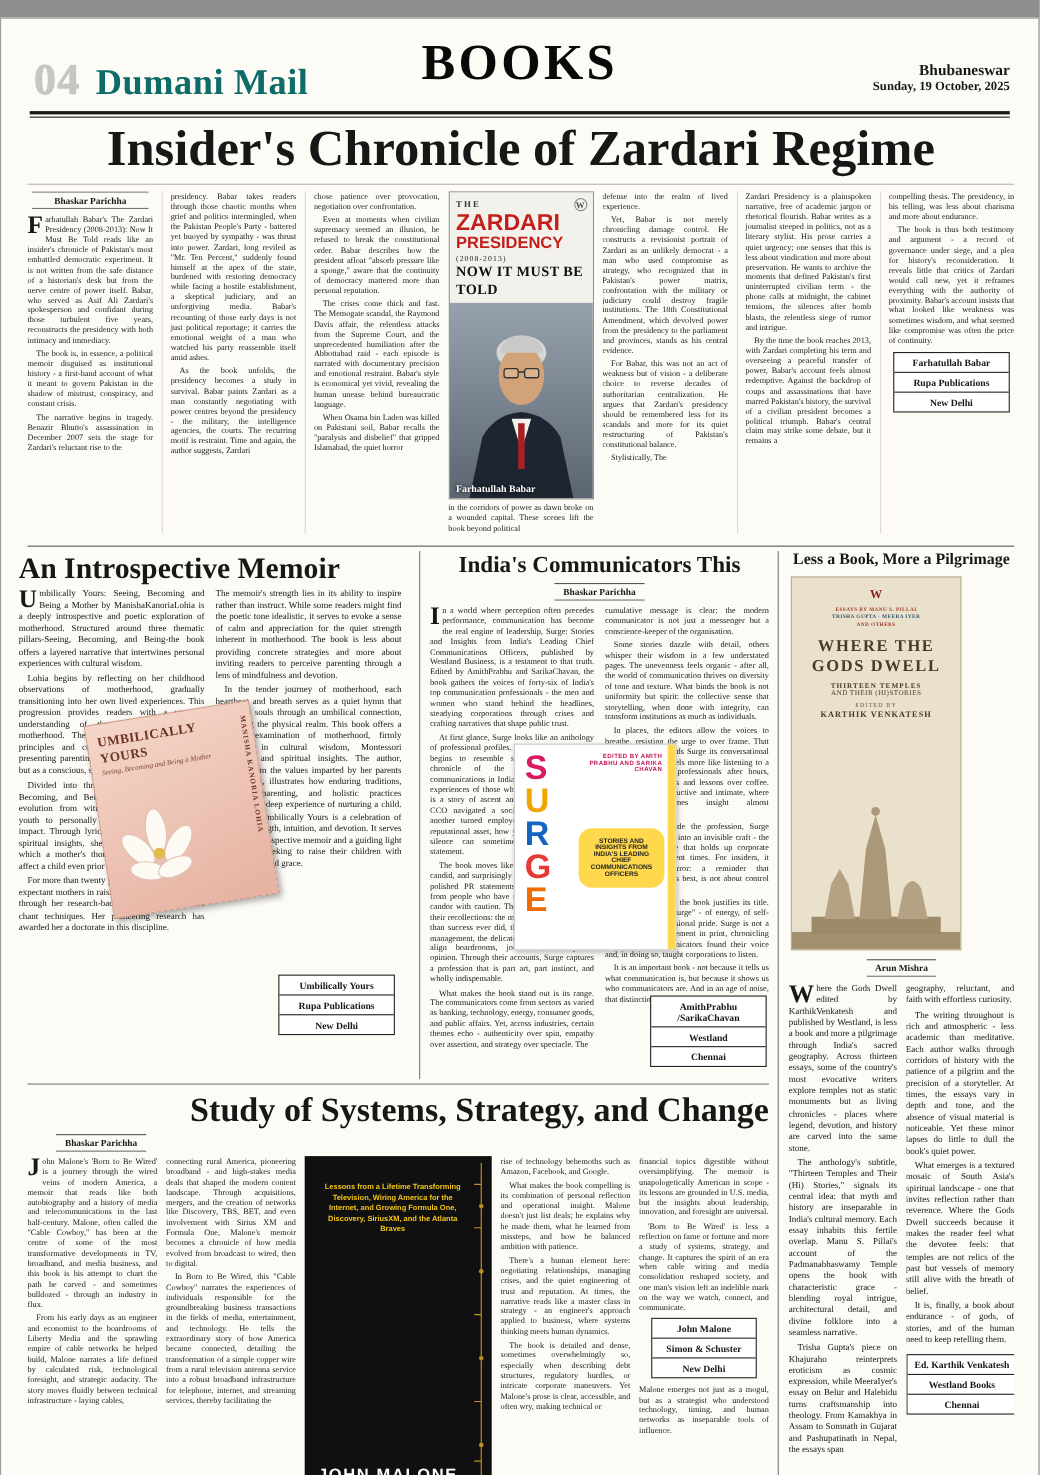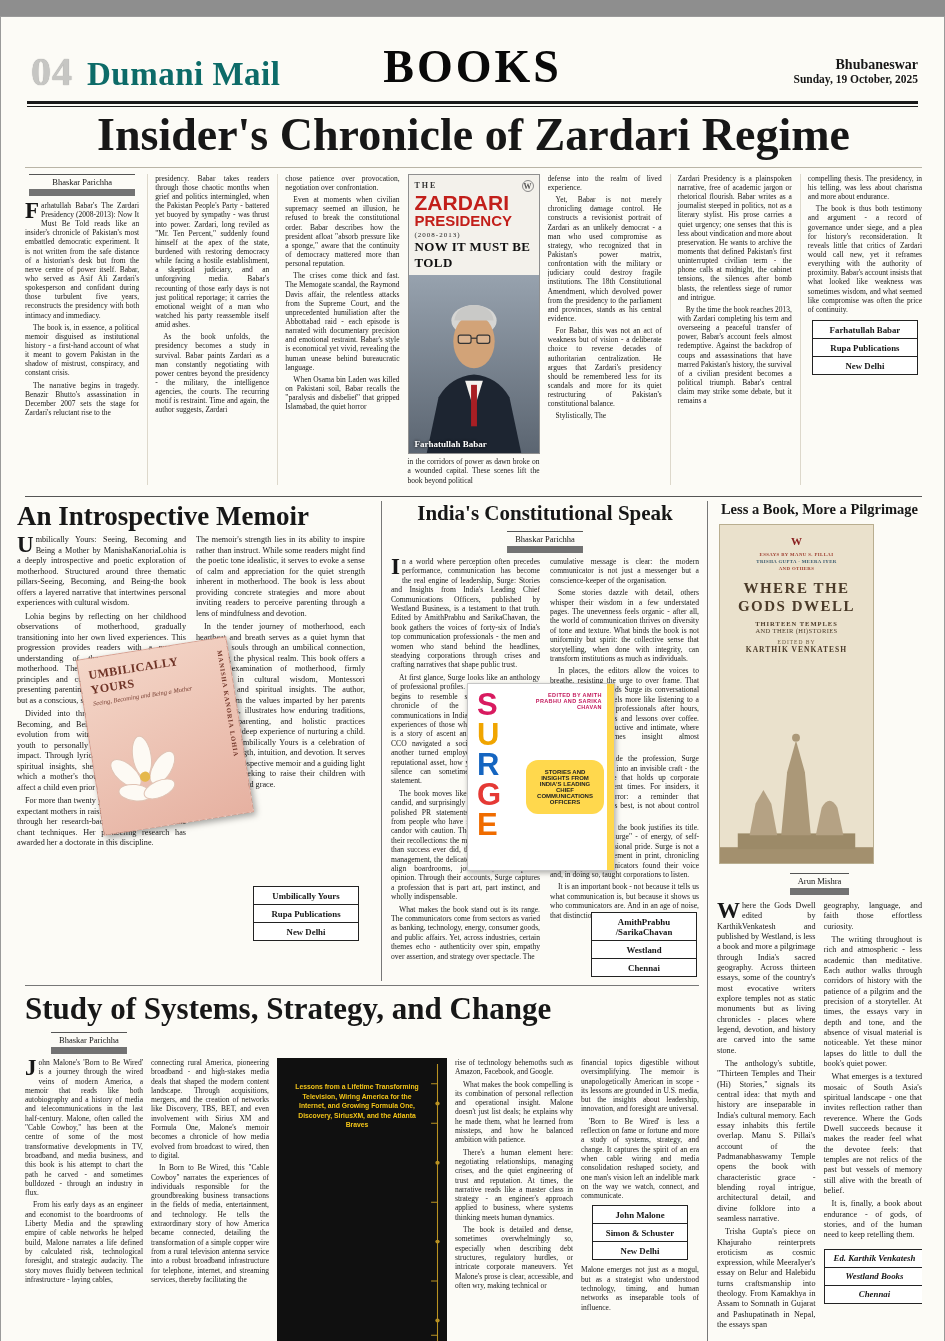--- a/index.html
+++ b/index.html
@@ -7,31 +7,31 @@
   .page {
     position:relative; width:945px; height:1341px; margin:16px auto;
     background:#fcfbf6; color:#171717; border:1px solid #9a9a9a; overflow:hidden;
     font-family:"Liberation Serif", serif;
   }
   
   .masthead { position:absolute; top:14px; left:26px; right:26px; height:66px; }
   .mh-left { position:absolute; left:4px; bottom:2px; display:flex; align-items:baseline; gap:14px; }
   .page-num { font-size:40px; font-weight:bold; color:#c6c6c3; text-shadow:0 0 1px #8f8f8f; letter-spacing:1px; }
   .paper-name { font-size:33px; font-weight:bold; color:#0d6b68; letter-spacing:.5px; }
-  .mh-center { position:absolute; left:50%; transform:translateX(-50%); bottom:4px;
+  .mh-center { position:absolute; left:50%; transform:translateX(-50%); bottom:14px;
     font-size:46px; font-weight:bold; letter-spacing:3px; color:#090909; }
   .mh-right { position:absolute; right:0; bottom:12px; text-align:right; }
   .mh-city { font-size:14px; font-weight:bold; }
   .mh-date { font-size:11.5px; font-weight:bold; }
   .header-rule { position:absolute; top:84px; left:26px; right:26px; height:6px;
     border-top:3px solid #1a1a1a; border-bottom:1px solid #1a1a1a; }
 
   
-  .byline { display:inline-block; text-align:center; font-size:8.5px; font-weight:normal;
-    border-top:1px solid #555; border-bottom:7px solid #737373; padding:2px 8px; }
+  .byline { display:inline-block; text-align:center; font-size:8.5px; font-weight:bold;
+    border-top:1px solid #555; border-bottom:1px solid #737373; padding:2px 8px; }
   .coltext p { font-size:7.5px; line-height:1.22; text-align:justify; margin-bottom:3px; }
   .coltext p + p { text-indent:8px; }
   .coltext p.dc::first-letter { float:left; font-size:23px; line-height:18px; font-weight:bold; padding:1px 2px 0 0; }
   .book-box { width:106px; margin:6px auto 0; border:1.5px solid #222; background:#fff; text-align:center; position:relative; z-index:4; }
   .bib-row { font-size:8.8px; font-weight:bold; padding:3.5px 2px; }
   .bib-row + .bib-row { border-top:1px solid #222; }
   .caption { font-size:7.5px; line-height:1.25; text-align:justify; margin-top:3px; }
 
   
   .lead { position:absolute; top:92px; left:24px; width:897px; }
@@ -111,25 +111,25 @@
   .gc-t { font-size:15px; font-weight:bold; color:#4a3a28; letter-spacing:1.5px; line-height:1.2; }
   .gc-sub1 { margin-top:5px; font-size:6.5px; letter-spacing:1px; color:#4a3a28; font-weight:bold; }
   .gc-sub2 { font-size:6.5px; letter-spacing:.4px; color:#4a3a28; }
   .gc-edlabel { margin-top:5px; font-size:5.5px; letter-spacing:1px; color:#6b5a40; }
   .gc-editor { font-size:7.5px; font-weight:bold; letter-spacing:1px; color:#4a3a28; }
   .gc-temple { position:absolute; left:0; right:0; bottom:0; height:150px; }
   .pilg .byline-wrap { text-align:center; margin:6px 0 6px; }
   .pilg-cols { position:relative; display:flex; gap:8px; height:452px; overflow:hidden; }
   .pilg-cols .col { flex:1 1 0; overflow:hidden; }
   .pilg .coltext p { font-size:8.2px; line-height:1.26; }
-  .pilg .book-box { width:102px; margin:8px 0 0 0;font-style:italic; }
+  .pilg .book-box { width:102px; margin:8px 0 0 0; }
 
   
   .study { position:absolute; top:968px; left:24px; width:674px; height:367px; border-top:1px solid #777; padding-top:5px; }
-  .study h2 { text-align:left; font-size:31px; font-weight:bold; margin-bottom:2px; }
+  .study h2 { text-align:right; font-size:31px; font-weight:bold; margin-bottom:2px; }
   .study .byline { margin:0 0 4px 26px; }
   .study-cols { display:flex; gap:8px; height:308px; overflow:hidden; }
   .study-cols .col { flex:1 1 0; overflow:hidden; }
   .study .coltext p { font-size:7.5px; line-height:1.24; }
   .study .book-box { width:96px; margin:5px auto; }
   .bcover { flex:0 0 170px; position:relative; background:#101010; color:#fff; padding:12px 20px 10px 12px; overflow:hidden; }
   .bc-title {}
   .bc-line { font-family:"Liberation Sans",sans-serif; font-size:37px; font-weight:800; line-height:.96; letter-spacing:1px; color:#fff; }
   .bc-sub { margin-top:12px; font-family:"Liberation Sans",sans-serif; font-size:6.8px; font-weight:bold;
     line-height:1.4; color:#f2c419; text-align:center; padding-right:2px; }
@@ -279,21 +279,21 @@
       </div>
       <div class="book-box">
           <div class="bib-row">Umbilically Yours</div>
           <div class="bib-row">Rupa Publications</div>
           <div class="bib-row">New Delhi</div>
         </div>
     </div>
   </section>
 
   <section class="comms">
-    <h2>India's Constitutional Speak</h2>
+    <h2>India's Communicators This</h2>
     <div class="byline-wrap"><span class="byline">Bhaskar Parichha</span></div>
     <div class="comms-cols">
       <div class="col">
         <div class="coltext">
             <p class="para dc">In a world where perception often precedes performance, communication has become the real engine of leadership, Surge: Stories and Insights from India's Leading Chief Communications Officers, published by Westland Business, is a testament to that truth. Edited by AmithPrabhu and SarikaChavan, the book gathers the voices of forty-six of India's top communication professionals - the men and women who stand behind the headlines, steadying corporations through crises and crafting narratives that shape public trust.</p>
             <p class="para">At first glance, Surge looks like an anthology of professional profiles. But as one reads on, it begins to resemble something larger - a chronicle of the rise of corporate communications in India, told through the lived experiences of those who built it. Each chapter is a story of ascent and adaptation: how one CCO navigated a social media storm, how another turned employee engagement into a reputational asset, how yet another learned that silence can sometimes be the strongest statement.</p>
             <p class="para">The book moves like a conversation - fluid, candid, and surprisingly personal. These are not polished PR statements; they are reflections from people who have spent careers balancing candor with caution. There's a quiet honesty in their recollections: the missteps that taught more than success ever did, the long nights of crisis management, the delicate diplomacy required to align boardrooms, journalists, and public opinion. Through their accounts, Surge captures a profession that is part art, part instinct, and wholly indispensable.</p>
             <p class="para">What makes the book stand out is its range. The communicators come from sectors as varied as banking, technology, energy, consumer goods, and public affairs. Yet, across industries, certain themes echo - authenticity over spin, empathy over assertion, and strategy over spectacle. The</p>
           </div>
       </div>
@@ -359,21 +359,21 @@
     <div class="pilg-cols">
       <div class="col">
         <div class="coltext">
             <p class="para dc">Where the Gods Dwell edited by KarthikVenkatesh and published by Westland, is less a book and more a pilgrimage through India's sacred geography. Across thirteen essays, some of the country's most evocative writers explore temples not as static monuments but as living chronicles - places where legend, devotion, and history are carved into the same stone.</p>
             <p class="para">The anthology's subtitle, "Thirteen Temples and Their (Hi) Stories," signals its central idea: that myth and history are inseparable in India's cultural memory. Each essay inhabits this fertile overlap. Manu S. Pillai's account of the Padmanabhaswamy Temple opens the book with characteristic grace - blending royal intrigue, architectural detail, and divine folklore into a seamless narrative.</p>
             <p class="para">Trisha Gupta's piece on Khajuraho reinterprets eroticism as cosmic expression, while MeeraIyer's essay on Belur and Halebidu turns craftsmanship into theology. From Kamakhya in Assam to Somnath in Gujarat and Pashupatinath in Nepal, the essays span</p>
           </div>
       </div>
       <div class="col">
         <div class="coltext">
-            <p class="para">geography, language, and faith those effortless curiosity.</p>
+            <p class="para">geography, reluctant, and faith with effortless curiosity.</p>
             <p class="para">The writing throughout is rich and atmospheric - less academic than meditative. Each author walks through corridors of history with the patience of a pilgrim and the precision of a storyteller. At times, the essays vary in depth and tone, and the absence of visual material is noticeable. Yet these minor lapses do little to dull the book's quiet power.</p>
             <p class="para">What emerges is a textured mosaic of South Asia's spiritual landscape - one that invites reflection rather than reverence. Where the Gods Dwell succeeds because it makes the reader feel what the devotee feels: that temples are not relics of the past but vessels of memory still alive with the breath of belief.</p>
             <p class="para">It is, finally, a book about endurance - of gods, of stories, and of the human need to keep retelling them.</p>
           </div>
         <div class="book-box">
             <div class="bib-row">Ed. Karthik Venkatesh</div>
             <div class="bib-row">Westland Books</div>
             <div class="bib-row">Chennai</div>
           </div>
       </div>

